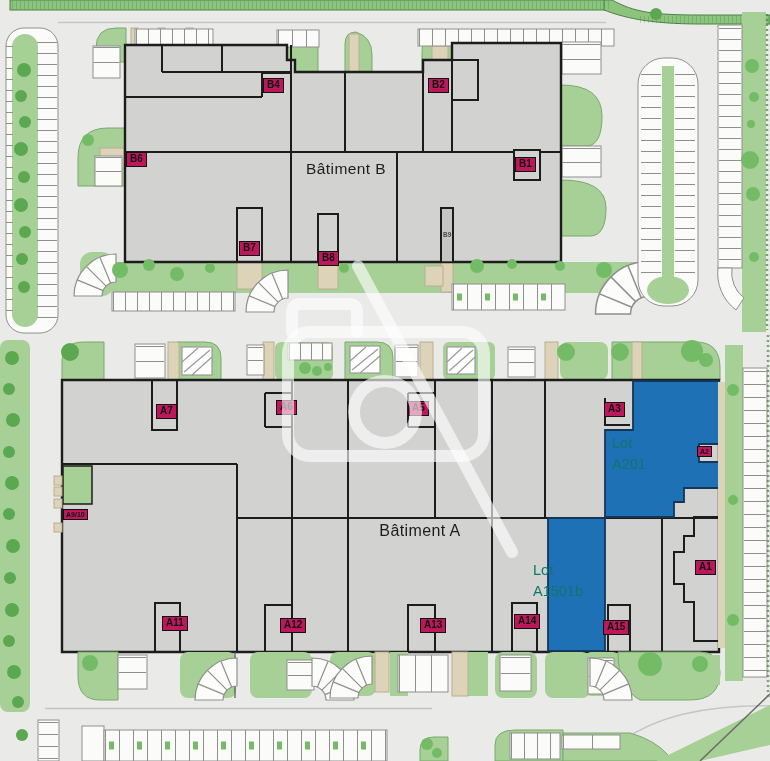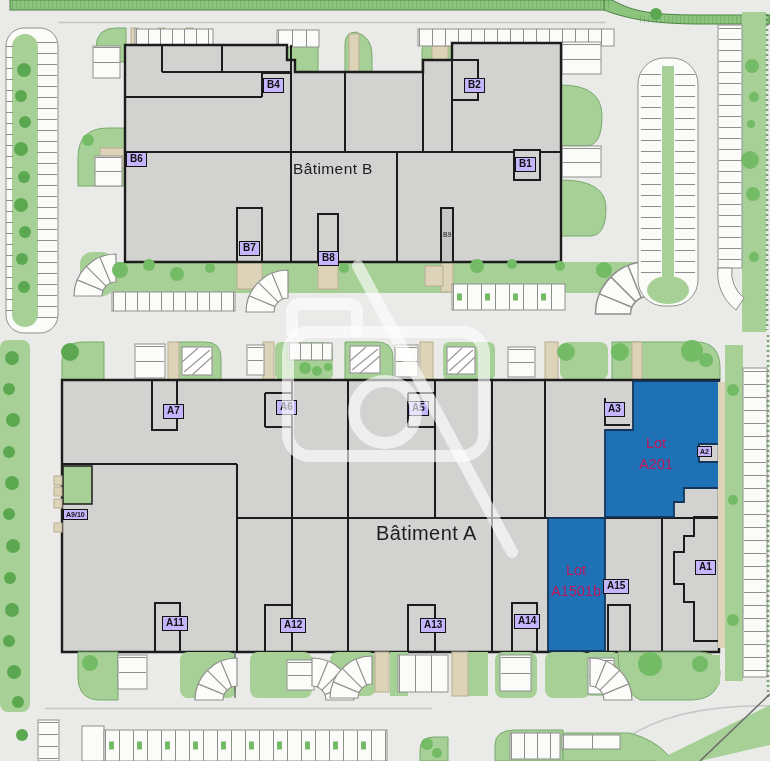--- a/index.html
+++ b/index.html
@@ -1,28 +1,28 @@
 <!DOCTYPE html>
 <html><head>
 <meta charset="utf-8">
 <style>
   html,body{margin:0;padding:0;background:#fff;}
   .stage{position:relative;width:770px;height:761px;background:#eaebe9;overflow:hidden;
          font-family:"Liberation Sans",sans-serif;}
   .layer{position:absolute;inset:0;width:770px;height:761px;}
   .labels{position:absolute;inset:0;z-index:5;}
-  .ulabel{position:absolute;background:#c4b5fd;border:1.6px solid #111;color:#111;
+  .ulabel{position:absolute;background:#be185d;border:1.6px solid #111;color:#111;
           font:bold 10px "Liberation Sans",sans-serif;line-height:1.05;padding:1px 3px;
           white-space:nowrap;}
   .ulabel.tiny{font-size:7px;padding:1px 2px;border-width:1.3px;}
   .ulabel.ghost{background:transparent;border:none;color:#4a4a4a;font-size:6.5px;}
   .btitle{position:absolute;color:#1d1d1d;font:15.5px "Liberation Sans",sans-serif;
-          letter-spacing:.4px;text-align:left;}
-  .lottext{position:absolute;color:#be185d;font:14.5px "Liberation Sans",sans-serif;
-           text-align:center;line-height:1.45;}
+          letter-spacing:.4px;text-align:center;}
+  .lottext{position:absolute;color:#0f766e;font:14.5px "Liberation Sans",sans-serif;
+           text-align:left;line-height:1.45;}
   svg{display:block;}
 </style>
 </head>
 <body>
 
 <div class="stage">
 
   <svg class="layer" viewBox="0 0 770 761">
 
     <g>
@@ -331,41 +331,41 @@
         <circle cx="437" cy="753" r="5"></circle>
       <circle cx="88" cy="140" r="6"></circle>
         <circle cx="733" cy="390" r="6"></circle>
         <circle cx="733" cy="500" r="5"></circle>
       <circle cx="733" cy="620" r="6"></circle>
     </g>
   </svg>
 
   <div class="labels">
     <div class="ulabel" style="left:515px;top:157px">B1</div>
-    <div class="ulabel" style="left:464px;top:78px">B2</div>
+    <div class="ulabel" style="left:428px;top:78px">B2</div>
     <div class="ulabel" style="left:263px;top:78px">B4</div>
     <div class="ulabel" style="left:126px;top:152px">B6</div>
     <div class="ulabel" style="left:239px;top:241px">B7</div>
     <div class="ulabel" style="left:318px;top:251px">B8</div>
     <div class="ulabel ghost" style="left:440px;top:231px">B9</div>
     <div class="btitle" style="left:293px;top:160px;width:106px">Bâtiment B</div>
 
-    <div class="ulabel" style="left:163px;top:404px">A7</div>
+    <div class="ulabel" style="left:156px;top:404px">A7</div>
     <div class="ulabel" style="left:276px;top:400px">A6</div>
     <div class="ulabel" style="left:408px;top:401px">A5</div>
     <div class="ulabel" style="left:604px;top:402px">A3</div>
     <div class="ulabel tiny" style="left:697px;top:446px">A2</div>
     <div class="ulabel" style="left:695px;top:560px">A1</div>
     <div class="ulabel tiny" style="left:63px;top:509px">A9/10</div>
     <div class="ulabel" style="left:162px;top:616px">A11</div>
     <div class="ulabel" style="left:280px;top:618px">A12</div>
     <div class="ulabel" style="left:420px;top:618px">A13</div>
     <div class="ulabel" style="left:514px;top:614px">A14</div>
-    <div class="ulabel" style="left:603px;top:579px">A15</div>
-    <div class="btitle" style="left:376px;top:522px;width:104px;font-size:20px">Bâtiment A</div>
+    <div class="ulabel" style="left:603px;top:620px">A15</div>
+    <div class="btitle" style="left:368px;top:522px;width:104px;font-size:16px">Bâtiment A</div>
 
     <div class="lottext" style="left:612px;top:433px;width:88px">
       <span style="display:block">Lot</span>
       <span style="display:block">A201</span>
     </div>
     <div class="lottext" style="left:533px;top:560px;width:86px">
       <span style="display:block">Lot</span>
       <span style="display:block">A1501b</span>
     </div>
   </div>

